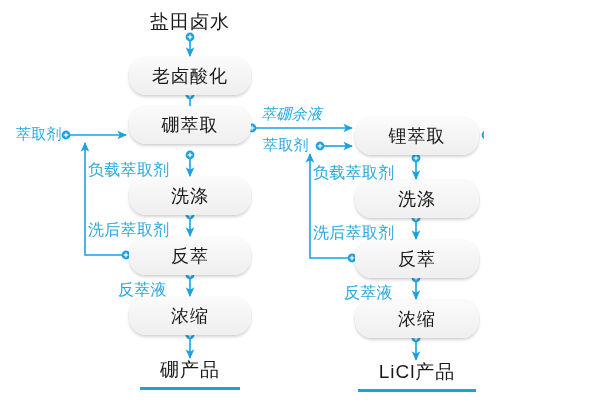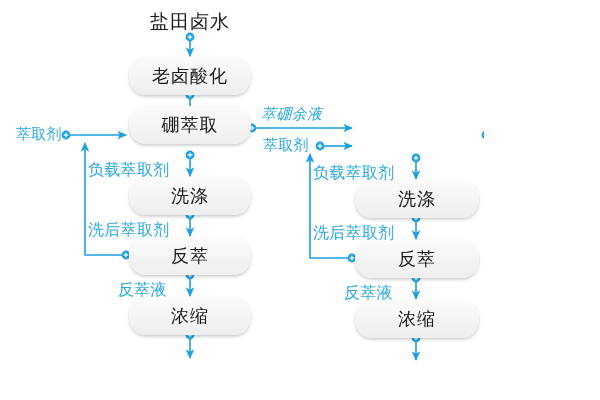--- a/index.html
+++ b/index.html
@@ -132,32 +132,35 @@
       <use href="#jdot" x="486" y="135"></use>
       <use href="#jdot" x="416" y="158"></use>
       <use href="#jdot" x="416" y="218"></use>
       <use href="#jdot" x="416" y="278"></use>
       <use href="#jdot" x="416" y="338"></use>
     </g>
   </svg>
 
   <div class="term" style="left:130px; top:8px; width:120px; height:28px;">盐田卤水</div>
 
+  <div class="term product" style="left:140px; top:356px; width:100px; height:28px;">硼产品</div>
 
+  <div class="term product" style="left:358px; top:358px; width:118px; height:28px;">LiCl产品</div>
 
   <div class="node" style="left:129px; top:57px; width:122px; height:38px;">老卤酸化</div>
 
   <div class="node" style="left:129px; top:106px; width:122px; height:38px;">硼萃取</div>
 
   <div class="node" style="left:129px; top:177px; width:122px; height:38px;">洗涤</div>
 
   <div class="node" style="left:129px; top:237px; width:122px; height:38px;">反萃</div>
 
   <div class="node" style="left:129px; top:297px; width:122px; height:38px;">浓缩</div>
 
+  <div class="node" style="left:355px; top:117px; width:124px; height:38px;">锂萃取</div>
 
   <div class="node" style="left:355px; top:180px; width:124px; height:38px;">洗涤</div>
 
   <div class="node" style="left:355px; top:240px; width:124px; height:38px;">反萃</div>
 
   <div class="node" style="left:355px; top:300px; width:124px; height:38px;">浓缩</div>
 
   <div class="elabel big" style="left:16px; top:125px;">萃取剂</div>
 
   <div class="elabel" style="left:88px; top:160px;">负载萃取剂</div>

